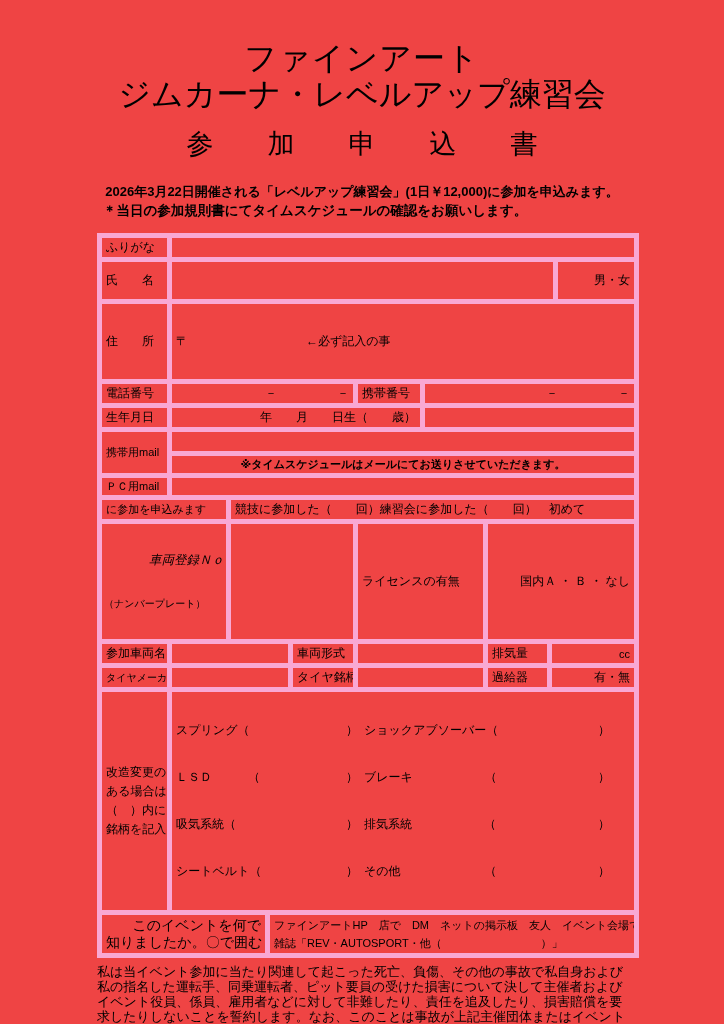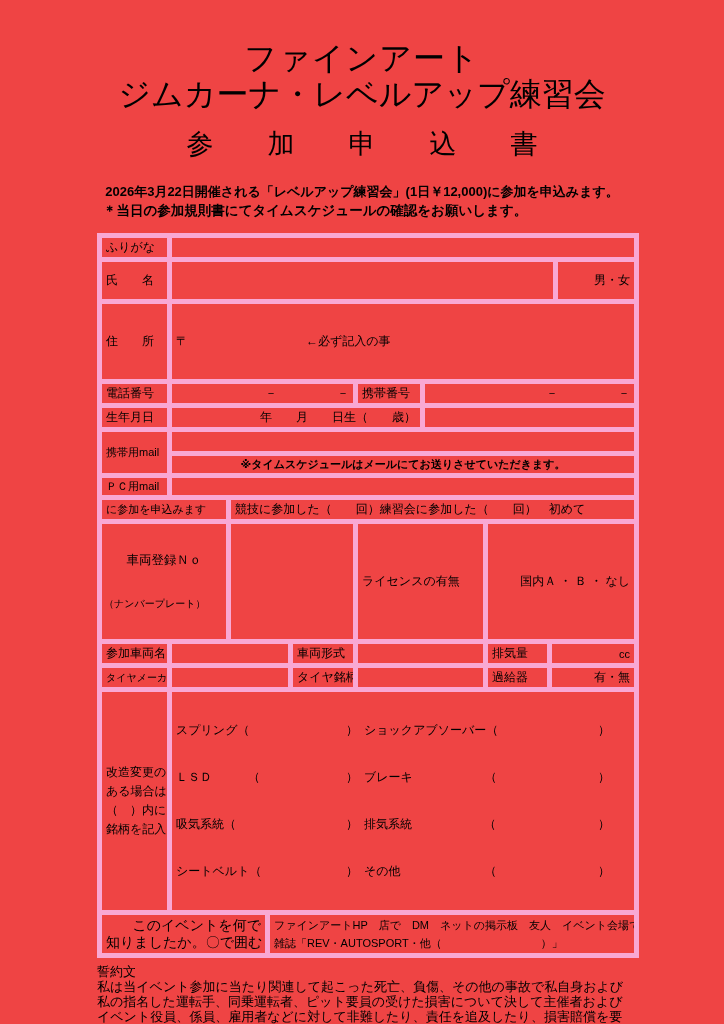--- a/index.html
+++ b/index.html
@@ -25,21 +25,21 @@
     font-size:12px;
   }
   table.form { border:2px solid #000; }
   table.form td { border:5px solid #f9a8d4; padding:1px 4px; vertical-align:middle; overflow:hidden; white-space:pre; }
   td.va-b { vertical-align:bottom; }
   td.va-t { vertical-align:top; }
   td.ctr { text-align:right; }
   td.rgt { text-align:right; }
   .fs11 { font-size:11px; }
   .fs10 { font-size:10px; }
-  .reg-main { text-align:center; font-size:12.5px; }
+  .reg-main { text-align:right; font-size:12.5px;font-style:italic; }
   .reg-sub { font-size:10px; }
   .addr-note { margin-left:118px; }
   .note-cell { text-align:center; font-size:11px;font-weight:bold; }
   
   .mod-label { white-space:pre-line; line-height:19px; font-size:12px; }
   .mod-line { display:flex; line-height:19px;align-items:center; }
   .mod-a { width:182px; display:flex; justify-content:space-between; white-space:pre; }
   .mod-b { flex:1; margin-left:6px; margin-right:20px; display:flex; justify-content:space-between; white-space:pre; }
   .src-label { white-space:pre-line; line-height:17px; font-size:14px;text-align:right; }
   .src-cell { white-space:pre-line; line-height:18px; font-size:11px; vertical-align:middle; }
@@ -186,21 +186,20 @@
     <tr style="height:38px">
       <td colspan="3" class="src-label">このイベントを何で
 知りましたか。〇で囲む</td>
       <td colspan="7" class="src-cell">ファインアートHP　店で　DM　ネットの掲示板　友人　イベント会場でのチラシ
 雑誌「REV・AUTOSPORT・他（　　　　　　　　　）」</td>
     </tr>
   </tbody>
     </table>
 
   <div class="pledge">
-    <div class="pledge-title">誓約文</div>
     <div class="pledge-body">私は当イベント参加に当たり関連して起こった死亡、負傷、その他の事故で私自身および
 私の指名した運転手、同乗運転者、ピット要員の受けた損害について決して主催者および
 イベント役員、係員、雇用者などに対して非難したり、責任を追及したり、損害賠償を要
 求したりしないことを誓約します。なお、このことは事故が上記主催団体またはイベント
 関係係員の手違いなどに起因した場合であっても変わりありません。また、同乗走行運転
 を実施した場合、インストラクターの運転・インストラクターを乗せての運転中に起きた
 事故について損害請求があった場合責任を持って負う事を誓います。
 私は参加種目について標準能力を持っていることならびに参加車両についてもコースまた
 はスピードに対して適格であり、かつイベントが可能であることを誓います。
 コース・コース周辺設備などを破損した場合、修復にかかる費用を負担する事を誓います。

